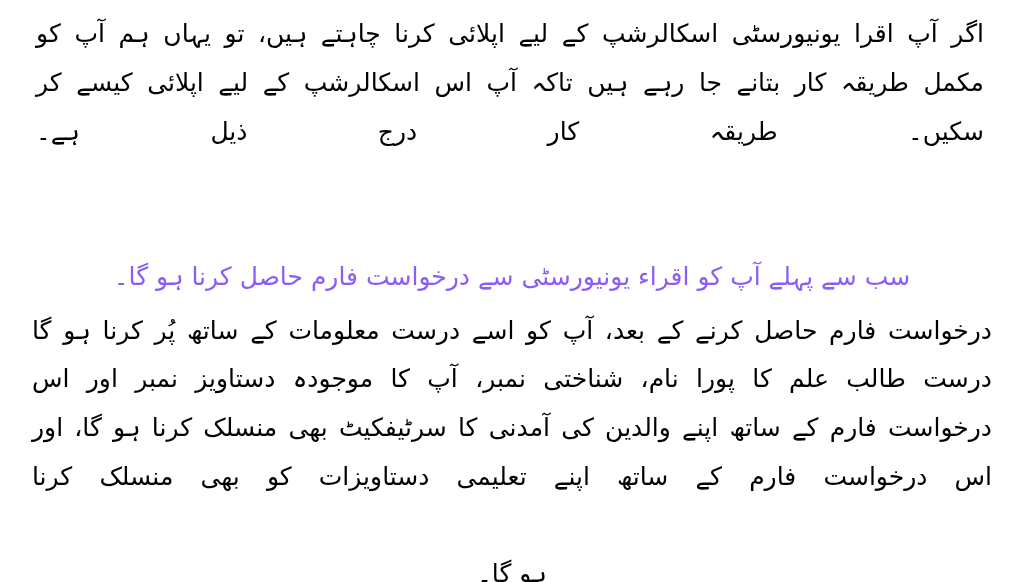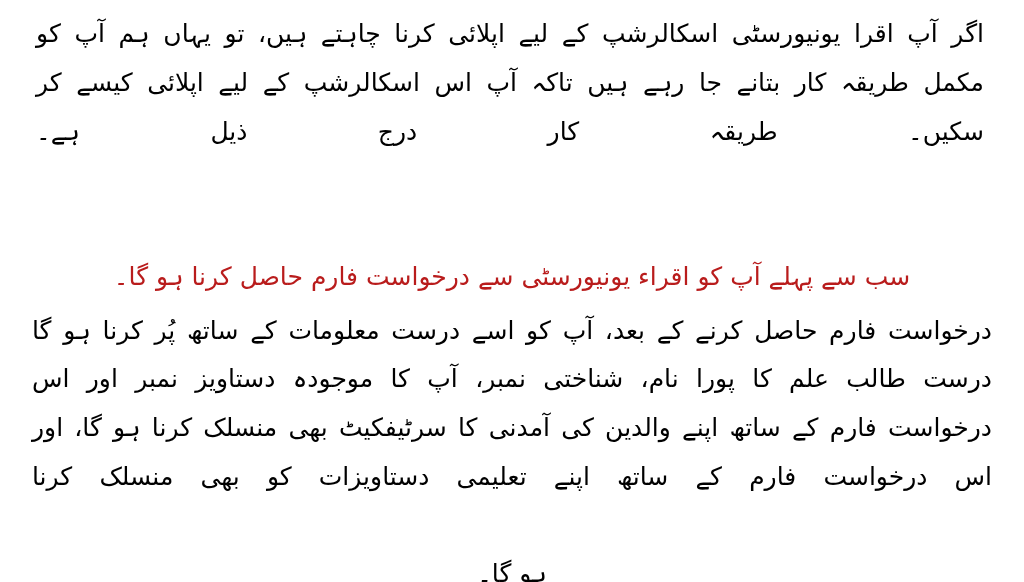--- a/index.html
+++ b/index.html
@@ -47,21 +47,21 @@
   .intro {
     margin: 0 0 0 0;
     padding: 0 14px 0 10px;
   }
   .spacer-lg {
     height: 48px;
   }
   .line-center {
     text-align: center;
     direction: rtl;
-    color: #b91c1c;
+    color: #8b5cf6;
     font-size: 25px;
     line-height: 1.9;
   }
   .body-block {
     margin-top: 6px;
     padding: 0 6px 0 6px;
   }
   .tail-center {
     text-align: center;
     direction: rtl;

